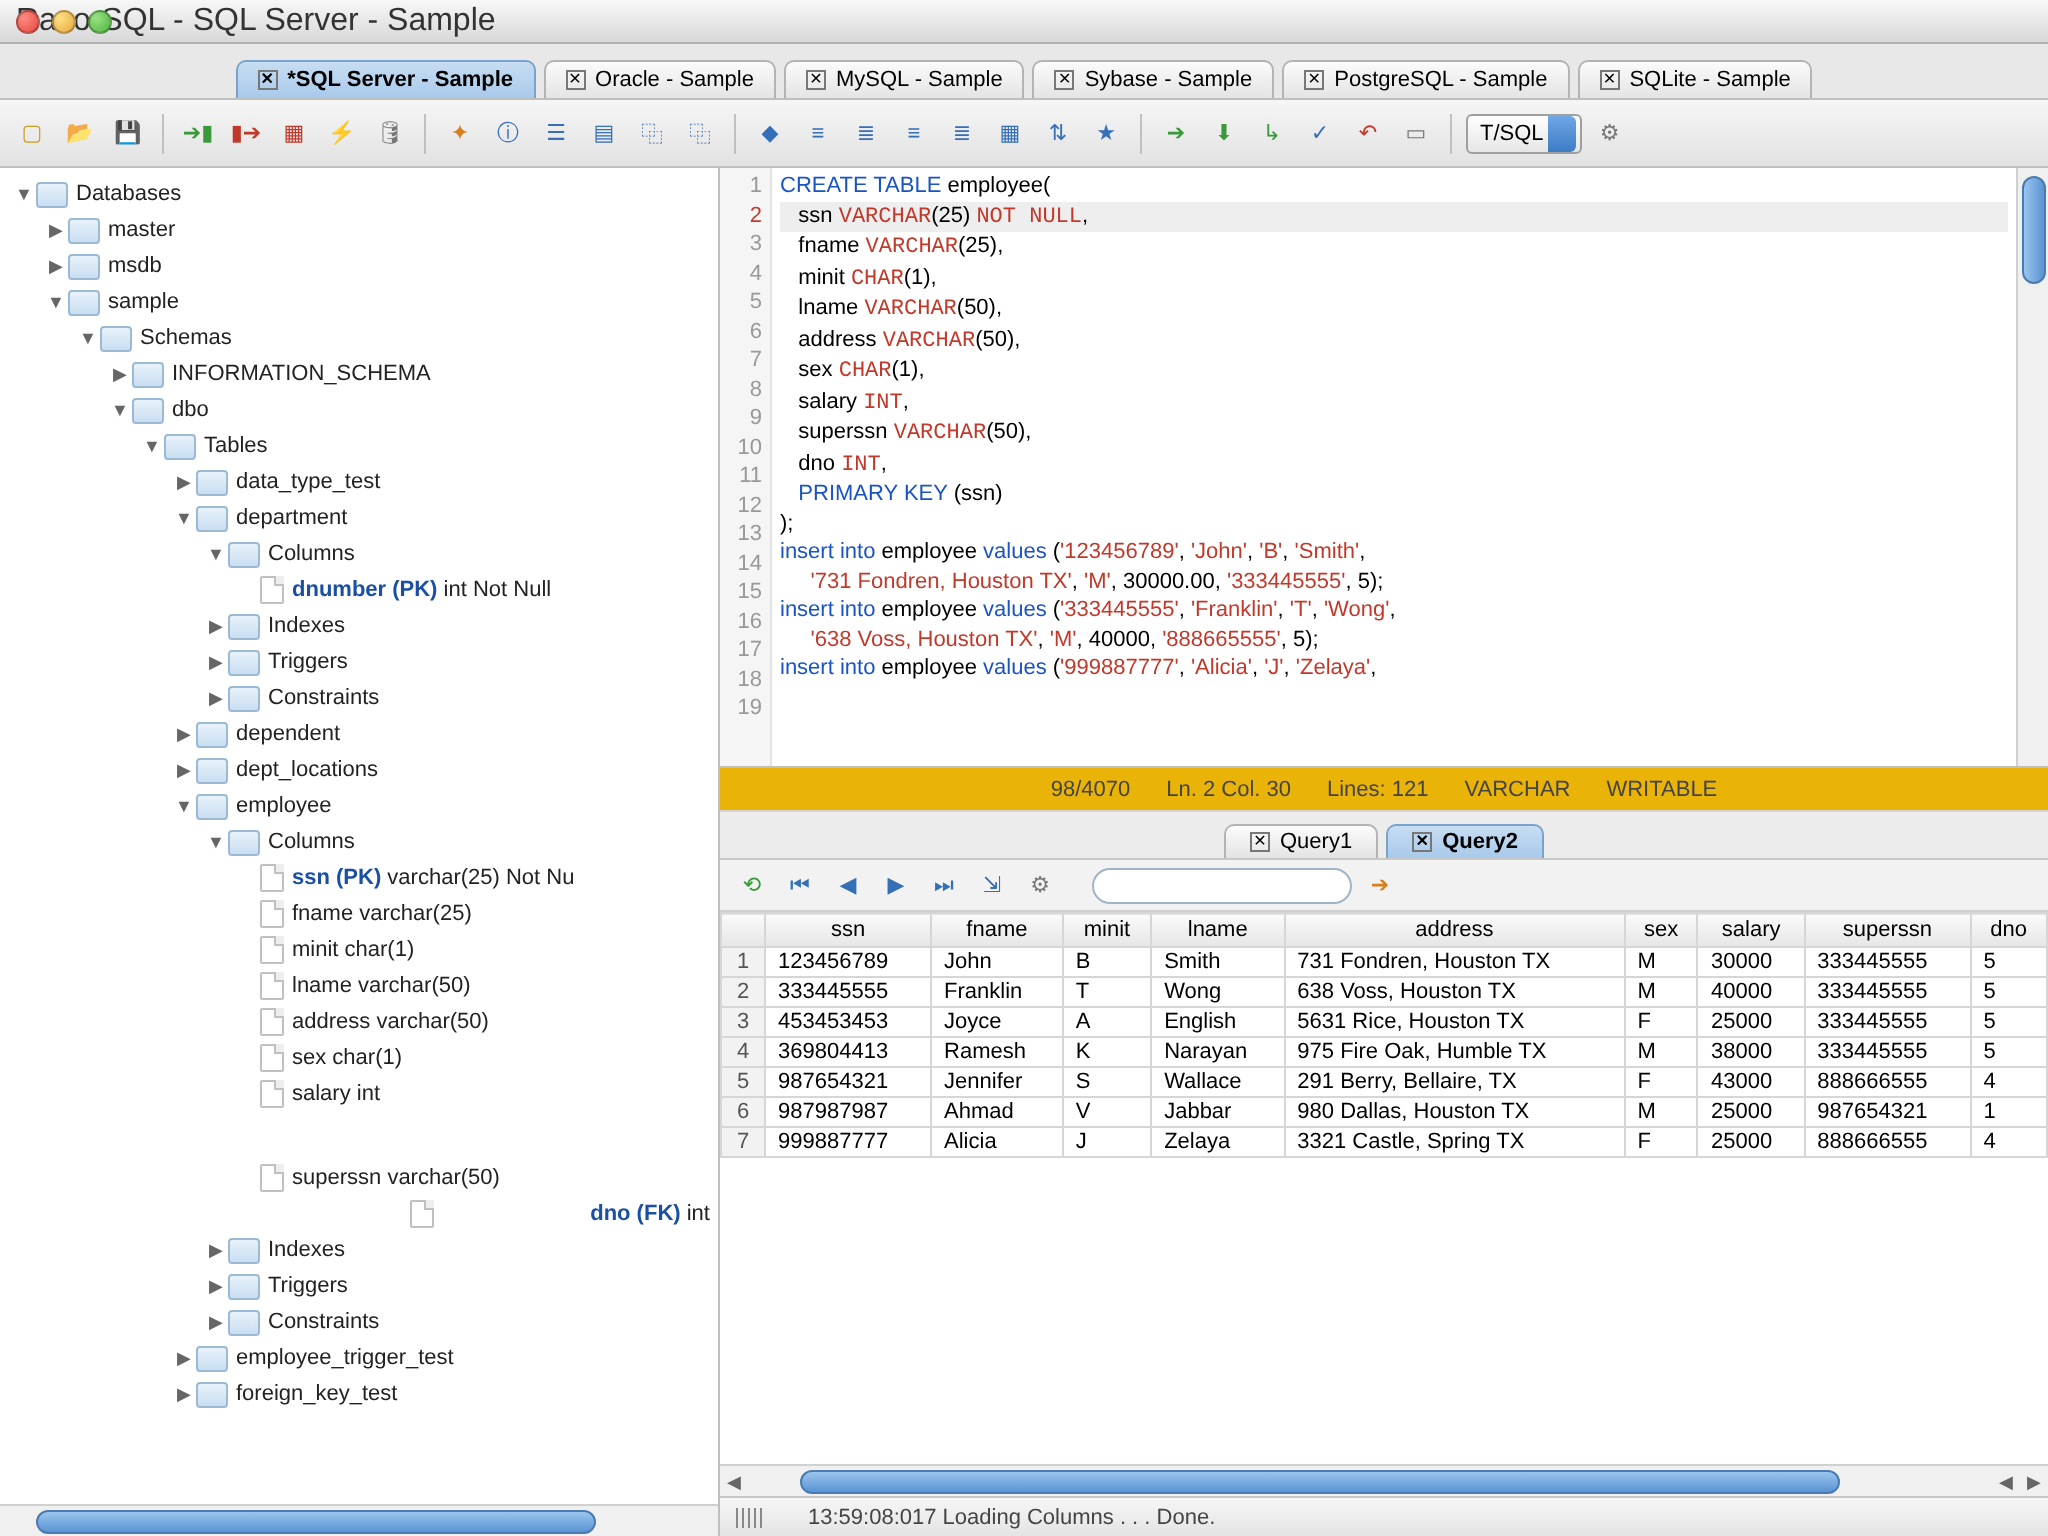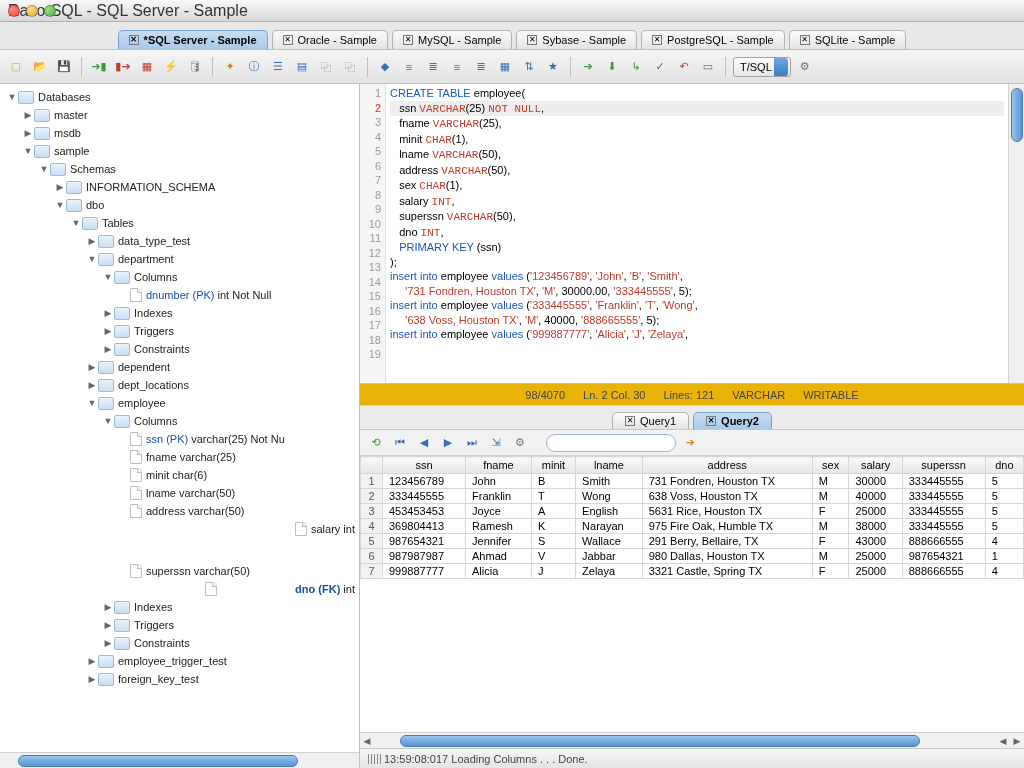--- a/index.html
+++ b/index.html
@@ -33,21 +33,21 @@
 
 
 .treepane { width: 360px; border-right: 1px solid #bfbfbf; display: flex; flex-direction: column; background: #fff; }
 .tree { flex: 1; overflow: auto; padding: 4px 0; }
 .tree-row { display: flex; align-items: center; height: 18px; padding-right: 4px; white-space: nowrap; cursor: pointer; }
 .twist { width: 12px; text-align: center; color: #666; font-size: 9px; }
 .fld { width: 16px; height: 13px; background: linear-gradient(#e8f2fb,#c9def2); border: 1px solid #9dbad5; border-radius: 2px; margin-right: 4px; flex-shrink: 0; }
 .leaf { width: 12px; height: 14px; background: #fff; border: 1px solid #c0c0c0; border-radius: 1px; margin-right: 4px; flex-shrink: 0; position: relative; }
 .leaf::before { content: ""; position: absolute; right: -1px; top: -1px; width: 4px; height: 4px; background: #eee; border-left: 1px solid #c0c0c0; border-bottom: 1px solid #c0c0c0; }
 .tree-label { font-size: 11px; color: #222; }
-.tree-label .pk { color: #1a4fa3; font-weight: normal; }
+.tree-label .pk { color: #1a4fa3; font-weight: bold; }
 .tree-label .fk { color: #1a4fa3; font-weight: bold; }
 .tree-scroll-h { height: 16px; border-top: 1px solid #d0d0d0; background: #f0f0f0; position: relative; }
 .tree-scroll-h .thumb { position: absolute; left: 18px; top: 2px; height: 12px; width: 280px; border-radius: 7px; background: linear-gradient(#9ac4ee,#5a94d4); border: 1px solid #4a7bb0; }
 
 
 .rightpane { flex: 1; display: flex; flex-direction: column; min-width: 0; }
 
 
 .editor-wrap { height: 300px; border-bottom: 1px solid #bfbfbf; display: flex; position: relative; background: #fff; }
 .gutter { width: 26px; background: #f5f5f5; border-right: 1px solid #e2e2e2; text-align: right; padding: 2px 4px 0 0; color: #999; font-family: "Courier New", monospace; font-size: 11px; line-height: 14.5px; }
@@ -79,21 +79,21 @@
 .grid-scroll { flex: 1; overflow: hidden; }
 table.grid { border-collapse: collapse; width: 100%; font-size: 11px; }
 table.grid th, table.grid td { border: 1px solid #d6d6d6; padding: 1px 6px; text-align: left; white-space: nowrap; }
 table.grid th { background: linear-gradient(#fafafa,#e6e6e6); font-weight: normal; text-align: center; height: 17px; }
 table.grid td.rownum { background: #f2f2f2; text-align: center; width: 22px; color: #555; }
 .grid-scroll-h { height: 16px; background: #f0f0f0; border-top: 1px solid #d0d0d0; position: relative; display:flex; align-items:center;}
 .grid-scroll-h .thumb { position: absolute; left: 40px; top: 2px; height: 12px; width: 520px; border-radius: 7px; background: linear-gradient(#9ac4ee,#5a94d4); border: 1px solid #4a7bb0; }
 .grid-scroll-h .arrow { width:14px; text-align:center; font-size:9px; color:#666;}
 
 
-.bottom-status { height: 20px; background: linear-gradient(#f6f6f6,#e4e4e4); border-top: 1px solid #c8c8c8; display: flex; align-items: center; padding: 0 8px; gap: 2px; font-family: "Courier New", monospace; font-size: 11px; color: #444; }
+.bottom-status { height: 20px; background: linear-gradient(#f6f6f6,#e4e4e4); border-top: 1px solid #c8c8c8; display: flex; align-items: center; padding: 0 8px; gap: 22px; font-family: "Courier New", monospace; font-size: 11px; color: #444; }
 .bottom-status .bar { width: 14px; height: 10px; background: repeating-linear-gradient(90deg,#888,#888 1px,transparent 1px,transparent 3px); }
 
 
 .g-new { color:#c9a227;} .g-open{color:#c98b27;} .g-save{color:#5a7fa6;}
 .g-green{color:#3a9a3a;} .g-red{color:#c0392b;} .g-blue{color:#356fb8;} .g-orange{color:#d67f1f;} .g-gray{color:#777;}
 </style>
 </head>
 <body>
 
 <div class="titlebar">
@@ -279,33 +279,38 @@
           <span class="tree-label"><span class="pk">ssn (PK)</span> varchar(25) Not Nu</span>
         </div>
         <div class="tree-row" style="padding-left: 118px;">
           <span class="twist"></span>
           <span class="leaf"></span>
           <span class="tree-label">fname varchar(25)</span>
         </div>
         <div class="tree-row" style="padding-left: 118px;">
           <span class="twist"></span>
           <span class="leaf"></span>
-          <span class="tree-label">minit char(6)</span>
+          <span class="tree-label">minit char(1)</span>
         </div>
         <div class="tree-row" style="padding-left: 118px;">
           <span class="twist"></span>
           <span class="leaf"></span>
           <span class="tree-label">lname varchar(50)</span>
         </div>
         <div class="tree-row" style="padding-left: 118px;">
           <span class="twist"></span>
           <span class="leaf"></span>
           <span class="tree-label">address varchar(50)</span>
         </div>
-        <div class="tree-row" style="padding-left: 118px; justify-content: flex-end;">
+        <div class="tree-row" style="padding-left: 118px;">
+          <span class="twist"></span>
+          <span class="leaf"></span>
+          <span class="tree-label">sex char(1)</span>
+        </div>
+        <div class="tree-row" style="padding-left: 118px;">
           <span class="twist"></span>
           <span class="leaf"></span>
           <span class="tree-label">salary int</span>
         </div>
         <div class="tree-row" style="padding-left: 118px; margin-top: 24px;">
           <span class="twist"></span>
           <span class="leaf"></span>
           <span class="tree-label">superssn varchar(50)</span>
         </div>
         <div class="tree-row" style="padding-left: 118px; justify-content: space-between;">

